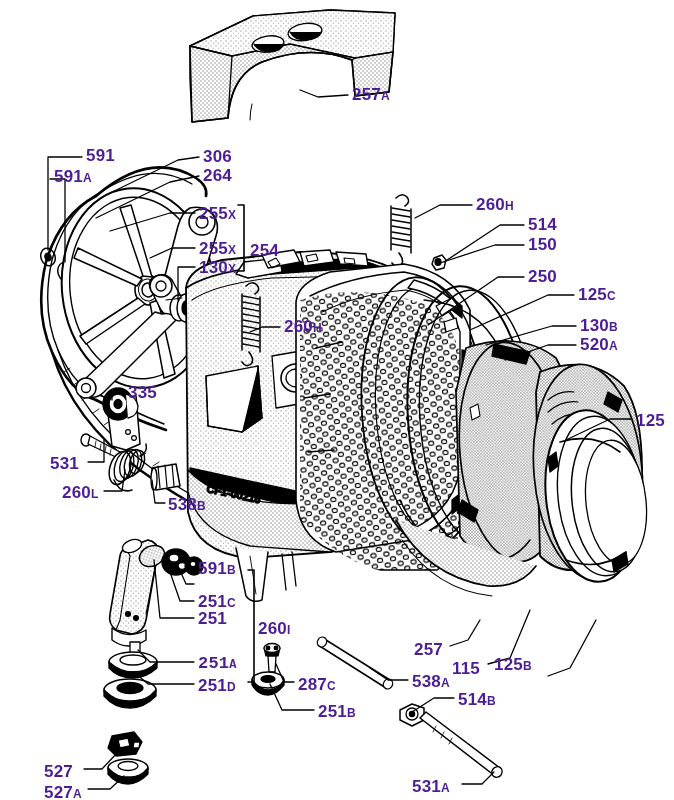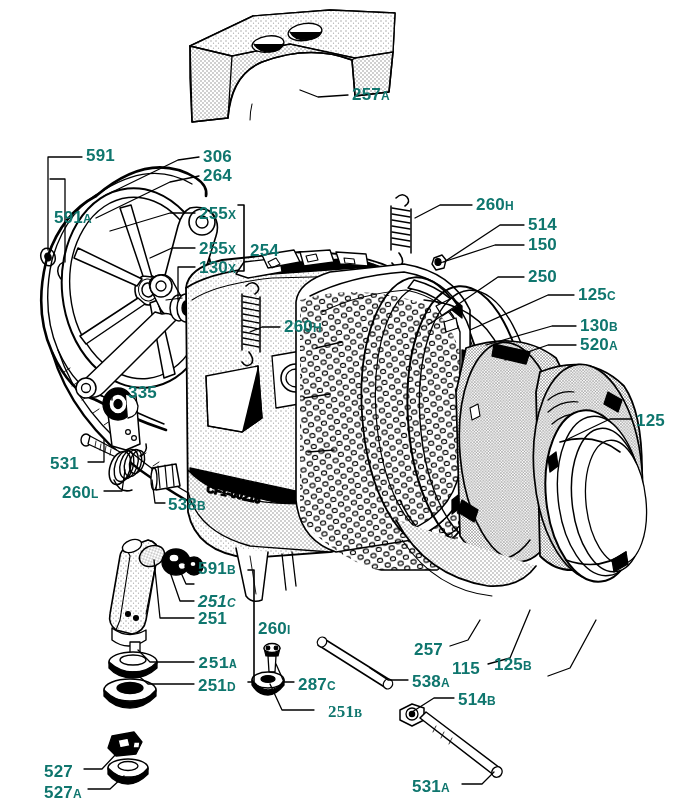--- a/index.html
+++ b/index.html
@@ -9,21 +9,21 @@
   }
   #sheet{position:relative;width:674px;height:800px;background:#ffffff;}
   svg#dwg{position:absolute;left:0;top:0;width:674px;height:800px;}
 
   
   .lbl{
     position:absolute;
     font-family:"Liberation Sans", sans-serif;
     font-weight:bold;
     font-size:17px;
-    color:#0f766e;
+    color:#4c1d95;
     white-space:nowrap;
     letter-spacing:0.2px;
     line-height:1;
     user-select:none;
     text-align:right;
   }
   .lbl .sfx{font-size:12px;font-weight:bold;vertical-align:baseline;}
 </style>
 </head>
 <body>
@@ -461,48 +461,48 @@
     <g id="bracketsG" stroke="#000" stroke-width="1.6" fill="none">
           <path d="M238 205 l6 0 l0 66 l-6 0"></path>
           <path d="M248 570 l6 0 l0 112 l-6 0"></path>
         </g>
   </g>
 </svg>
 
 <div id="labelLayer">
       <div class="lbl" style="left: 352px; top: 86px;"><span>257</span><span class="sfx">A</span></div>
       <div class="lbl" style="left: 86px; top: 147px;"><span>591</span></div>
-      <div class="lbl" style="left: 54px; top: 168px; margin-top: 41px;"><span>591</span><span class="sfx">A</span></div>
+      <div class="lbl" style="left: 54px; top: 168px;"><span>591</span><span class="sfx">A</span></div>
       <div class="lbl" style="left: 203px; top: 148px;"><span>306</span></div>
       <div class="lbl" style="left: 203px; top: 167px;"><span>264</span></div>
       <div class="lbl" style="left: 199px; top: 205px;"><span>255</span><span class="sfx">X</span></div>
       <div class="lbl" style="left: 199px; top: 240px;"><span>255</span><span class="sfx">X</span></div>
       <div class="lbl" style="left: 199px; top: 259px;"><span>130</span><span class="sfx">X</span></div>
       <div class="lbl" style="left: 250px; top: 230px; margin-top: 12px;"><span>254</span></div>
       <div class="lbl" style="left: 476px; top: 196px;"><span>260</span><span class="sfx">H</span></div>
       <div class="lbl" style="left: 528px; top: 216px;"><span>514</span></div>
       <div class="lbl" style="left: 528px; top: 236px;"><span>150</span></div>
       <div class="lbl" style="left: 528px; top: 268px;"><span>250</span></div>
       <div class="lbl" style="left: 578px; top: 286px;"><span>125</span><span class="sfx">C</span></div>
       <div class="lbl" style="left: 580px; top: 317px;"><span>130</span><span class="sfx">B</span></div>
       <div class="lbl" style="left: 580px; top: 336px;"><span>520</span><span class="sfx">A</span></div>
       <div class="lbl" style="left: 636px; top: 412px;"><span>125</span></div>
       <div class="lbl" style="left: 284px; top: 318px;"><span>260</span><span class="sfx">H</span></div>
       <div class="lbl" style="left: 128px; top: 384px;"><span>335</span></div>
       <div class="lbl" style="left: 50px; top: 455px;"><span>531</span></div>
       <div class="lbl" style="left: 62px; top: 484px;"><span>260</span><span class="sfx">L</span></div>
       <div class="lbl" style="left: 168px; top: 496px;"><span>538</span><span class="sfx">B</span></div>
       <div class="lbl" style="left: 198px; top: 560px;"><span>591</span><span class="sfx">B</span></div>
-      <div class="lbl" style="left: 198px; top: 593px; font-style: italic;"><span>251</span><span class="sfx">C</span></div>
+      <div class="lbl" style="left: 198px; top: 593px;"><span>251</span><span class="sfx">C</span></div>
       <div class="lbl" style="left: 198px; top: 610px;"><span>251</span></div>
       <div class="lbl" style="left: 258px; top: 620px;"><span>260</span><span class="sfx">I</span></div>
       <div class="lbl" style="left: 198px; top: 655px; font-family: Liberation Mono, monospace;"><span>251</span><span class="sfx">A</span></div>
       <div class="lbl" style="left: 198px; top: 677px;"><span>251</span><span class="sfx">D</span></div>
       <div class="lbl" style="left: 298px; top: 676px;"><span>287</span><span class="sfx">C</span></div>
-      <div class="lbl" style="left: 328px; top: 703px; font-family: Liberation Serif, serif;"><span>251</span><span class="sfx">B</span></div>
+      <div class="lbl" style="left: 318px; top: 703px;"><span>251</span><span class="sfx">B</span></div>
       <div class="lbl" style="left: 412px; top: 673px;"><span>538</span><span class="sfx">A</span></div>
       <div class="lbl" style="left: 458px; top: 691px;"><span>514</span><span class="sfx">B</span></div>
       <div class="lbl" style="left: 412px; top: 778px;"><span>531</span><span class="sfx">A</span></div>
       <div class="lbl" style="left: 414px; top: 641px;"><span>257</span></div>
       <div class="lbl" style="left: 452px; top: 660px;"><span>115</span></div>
       <div class="lbl" style="left: 494px; top: 656px;"><span>125</span><span class="sfx">B</span></div>
       <div class="lbl" style="left: 44px; top: 763px;"><span>527</span></div>
       <div class="lbl" style="left: 44px; top: 784px;"><span>527</span><span class="sfx">A</span></div>
     </div>
 

